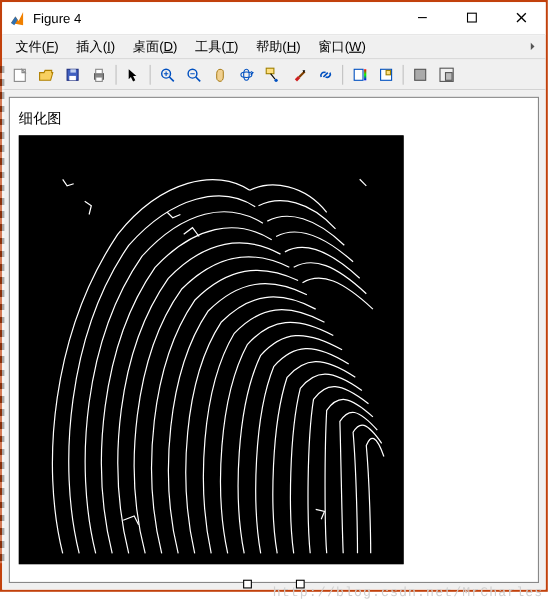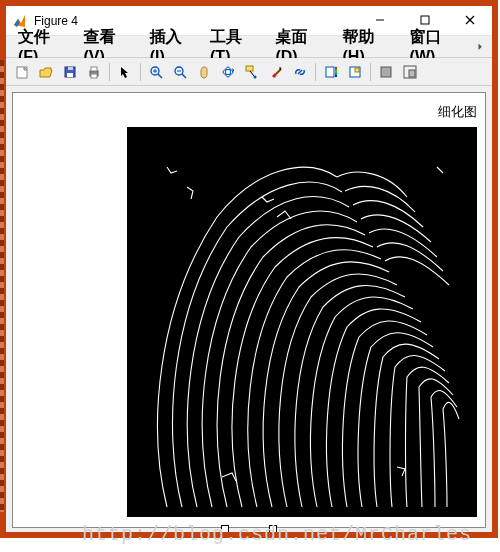--- a/index.html
+++ b/index.html
@@ -6,21 +6,21 @@
   body {
     font-family: "Microsoft YaHei", "SimSun", Tahoma, sans-serif;
     font-size: 12px;
     background: #fff;
     width: 500px;
     height: 552px;
     overflow: hidden;
     position: relative;
   }
   .window {
-    border: 6px solid #c2410c;
+    border: 2px solid #c2410c;
     width: 498px;
     height: 538px;
     background: #fff;
     display: flex;
     flex-direction: column;
     position: relative;
   }
   .titlebar {
     height: 30px;
     background: #fff;
@@ -46,23 +46,22 @@
   .menubar {
     height: 22px;
     display: flex;
     align-items: center;
     padding: 0 4px;
     border-bottom: 1px solid #d0d0d0;
     background: #f0f0f0;
   }
   .menu-item {
     padding: 18px 8px;
-    font-size: 16px;
+    font-size: 12px;
     cursor: default;
-    font-weight: bold;
   }
   .menu-item .hot { text-decoration: underline; }
   .menu-arrow { margin-left: auto; padding: 0 6px; font-size: 10px; color: #555;}
 
   .toolbar {
     height: 28px;
     display: flex;
     align-items: center;
     padding: 2px 4px;
     gap: 0;
@@ -90,21 +89,21 @@
     display: flex;
     flex-direction: column;
     overflow: hidden;
   }
   .figure-panel {
     flex: 1;
     background: #fff;
     border: 1px solid #888;
     display: flex;
     flex-direction: column;
-    align-items: flex-end;
+    align-items: flex-start;
     padding: 8px 8px 10px 8px;
     position: relative;
   }
   .plot-title {
     font-size: 13px;
     color: #000;
     margin: 2px 0 6px 0;
     font-family: "SimSun", serif;
   }
   .plot-area {
@@ -119,22 +118,22 @@
     position: absolute;
     left: 0; right: 0; bottom: -6px;
     display: flex; justify-content: center; gap: 40px;
   }
   .handle {
     width: 8px; height: 8px; background: #fff; border:1px solid #000;
   }
 
   .watermark {
     position: absolute;
-    right: 28px; bottom: 6px;
-    font-size: 20px;
+    right: 6px; bottom: 6px;
+    font-size: 12px;
     color: #d0d0d0;
     font-family: "Courier New", monospace;
     letter-spacing: 1px;
     pointer-events: none;
   }
   .left-strip {
     position: absolute;
     left: 0; top: 60px; bottom: 40px; width: 4px;
     background: repeating-linear-gradient(180deg,#000 0 6px,#fff 6px 12px);
     opacity: 0.3;
@@ -168,24 +167,23 @@
         <svg width="10" height="10">
             <line x1="1" y1="1" x2="9" y2="9" stroke="#000" stroke-width="1.2"></line>
             <line x1="9" y1="1" x2="1" y2="9" stroke="#000" stroke-width="1.2"></line>
           </svg>
       </div>
     </div>
   </div>
 
   <div class="menubar">
     <div class="menu-item"><span>文件</span>(<span class="hot">F</span>)</div>
-    <div class="menu-item"><span>查看</span>(<span class="hot">V</span>)</div>
     <div class="menu-item"><span>插入</span>(<span class="hot">I</span>)</div>
+    <div class="menu-item"><span>桌面</span>(<span class="hot">D</span>)</div>
     <div class="menu-item"><span>工具</span>(<span class="hot">T</span>)</div>
-    <div class="menu-item"><span>桌面</span>(<span class="hot">D</span>)</div>
     <div class="menu-item"><span>帮助</span>(<span class="hot">H</span>)</div>
     <div class="menu-item"><span>窗口</span>(<span class="hot">W</span>)</div>
     <div class="menu-arrow">🞂</div>
   </div>
 
   <div class="toolbar">
     <div class="tool-btn" title="新建图窗">
         <svg width="14" height="14">
           <rect x="2" y="2" width="10" height="11" fill="#fff" stroke="#888"></rect>
           <path d="M9 2 L12 5 L9 5 Z" fill="#ddd" stroke="#888"></path>

